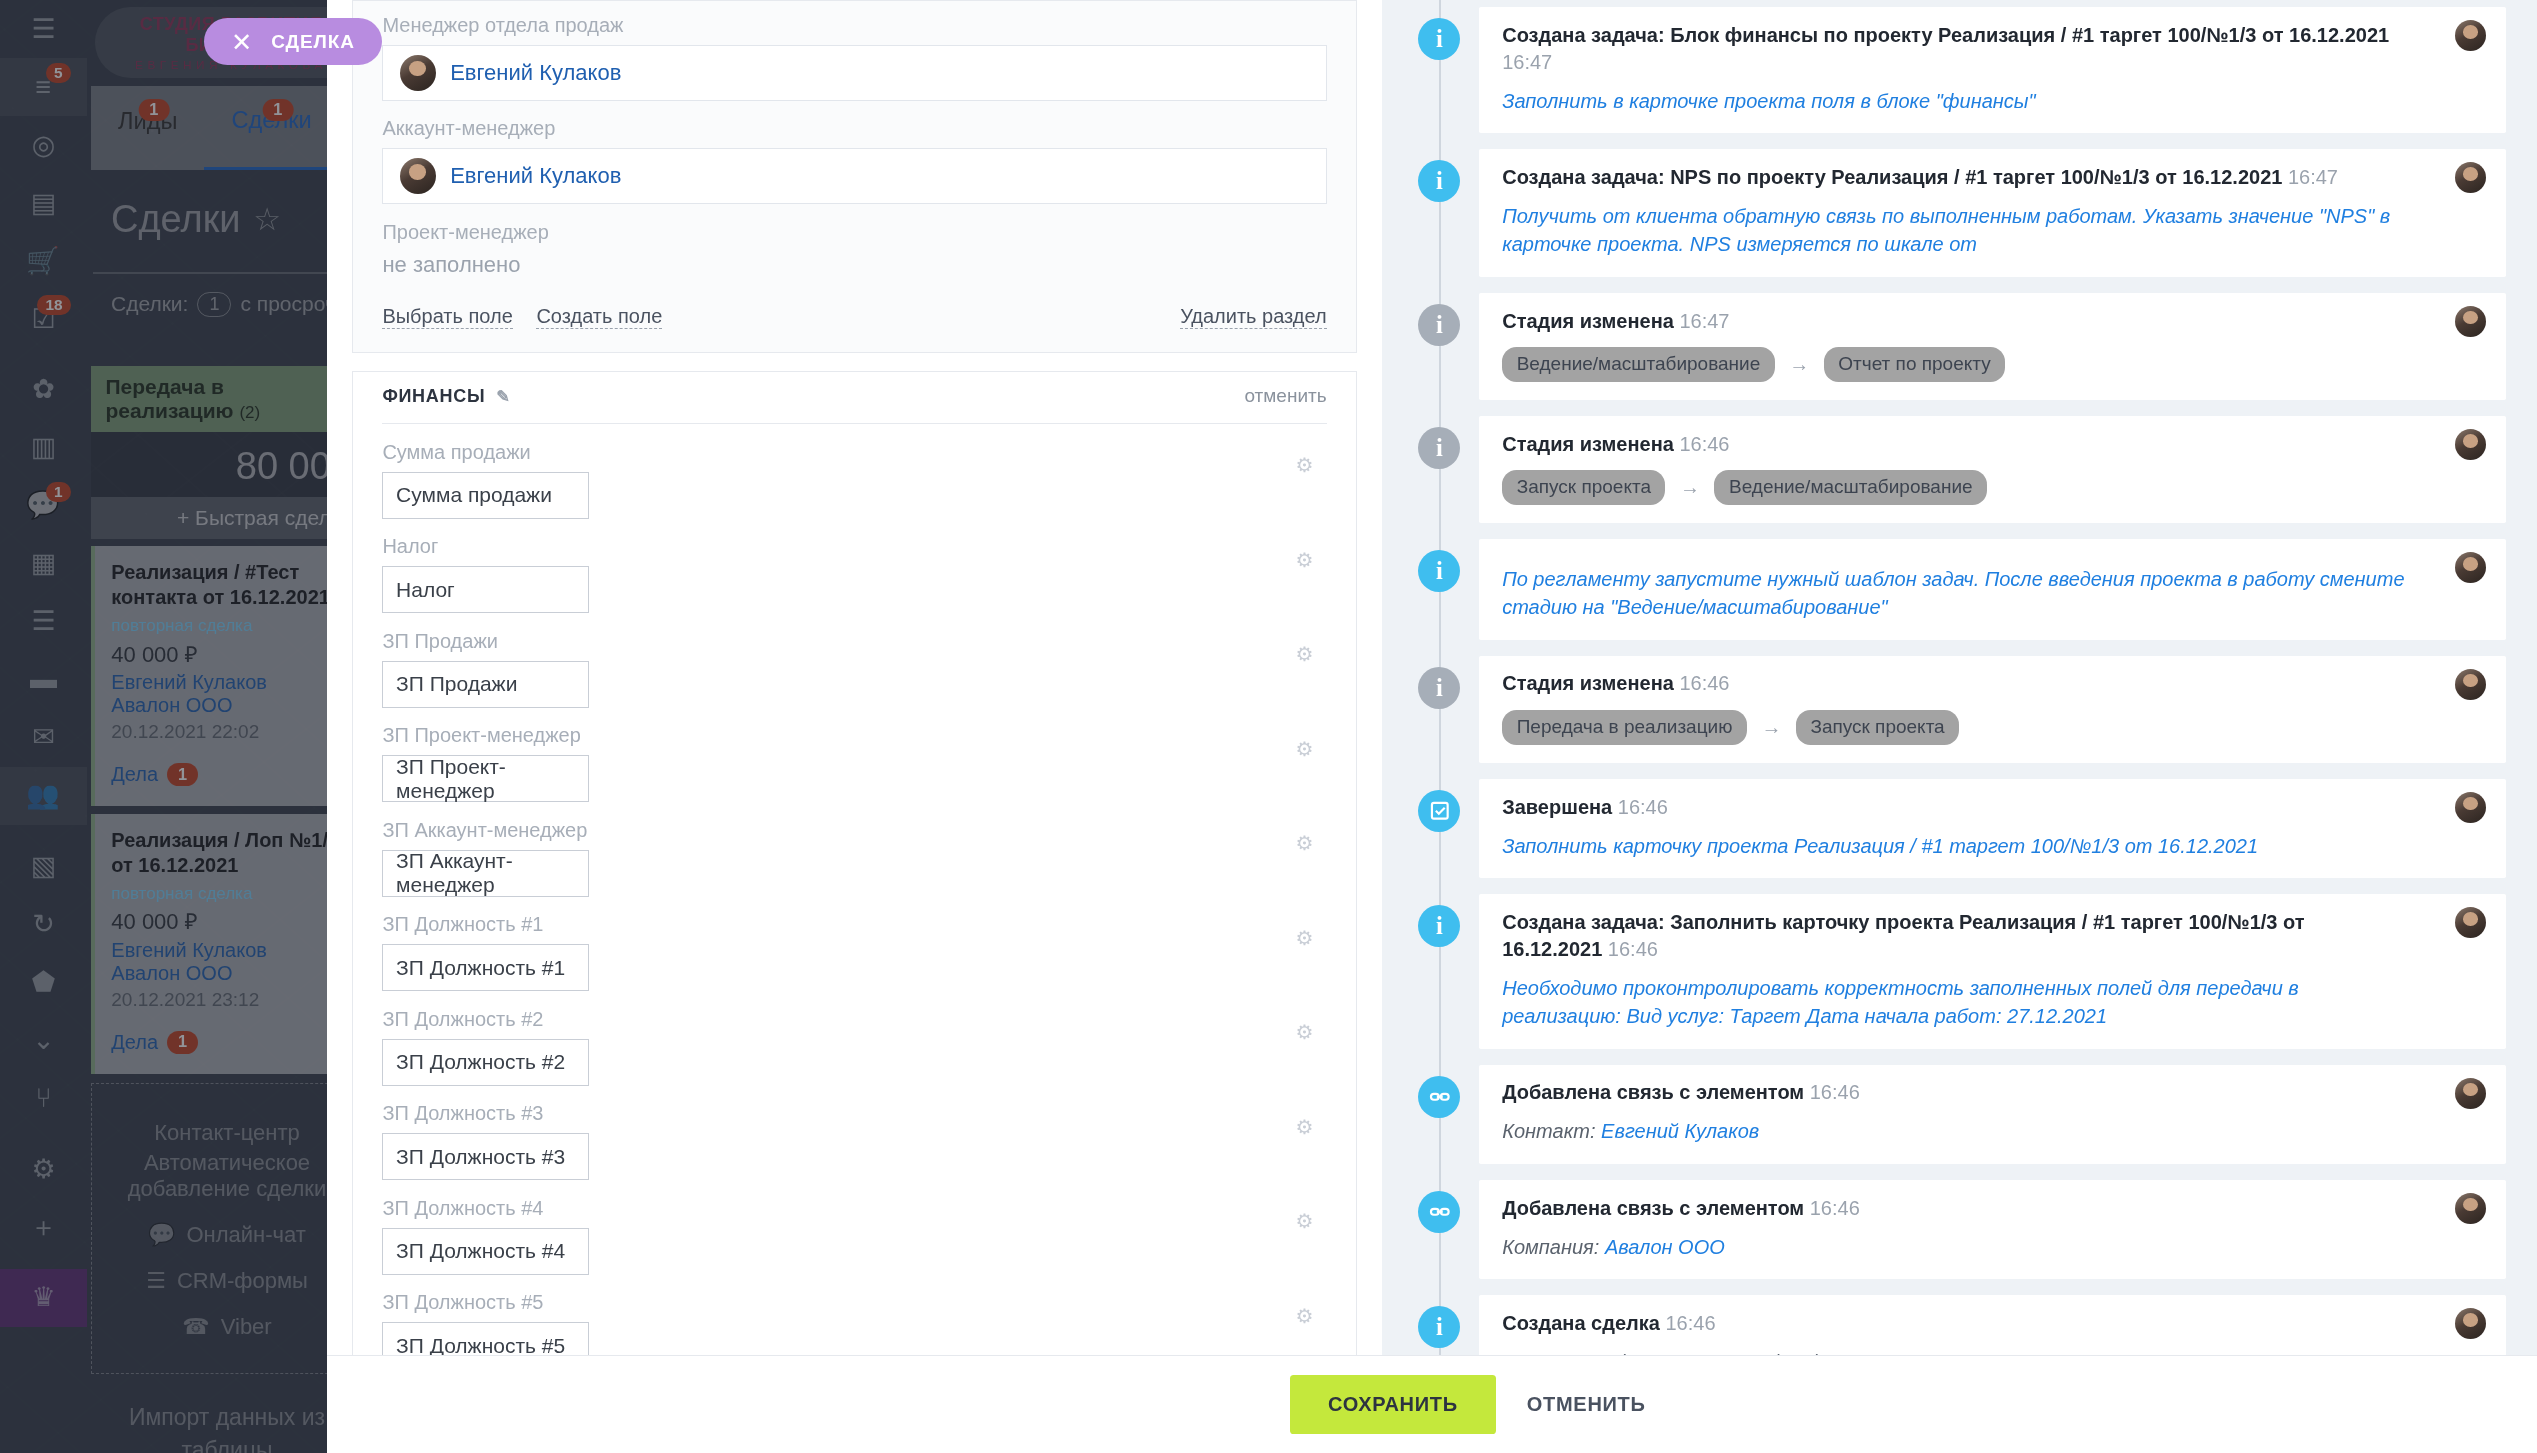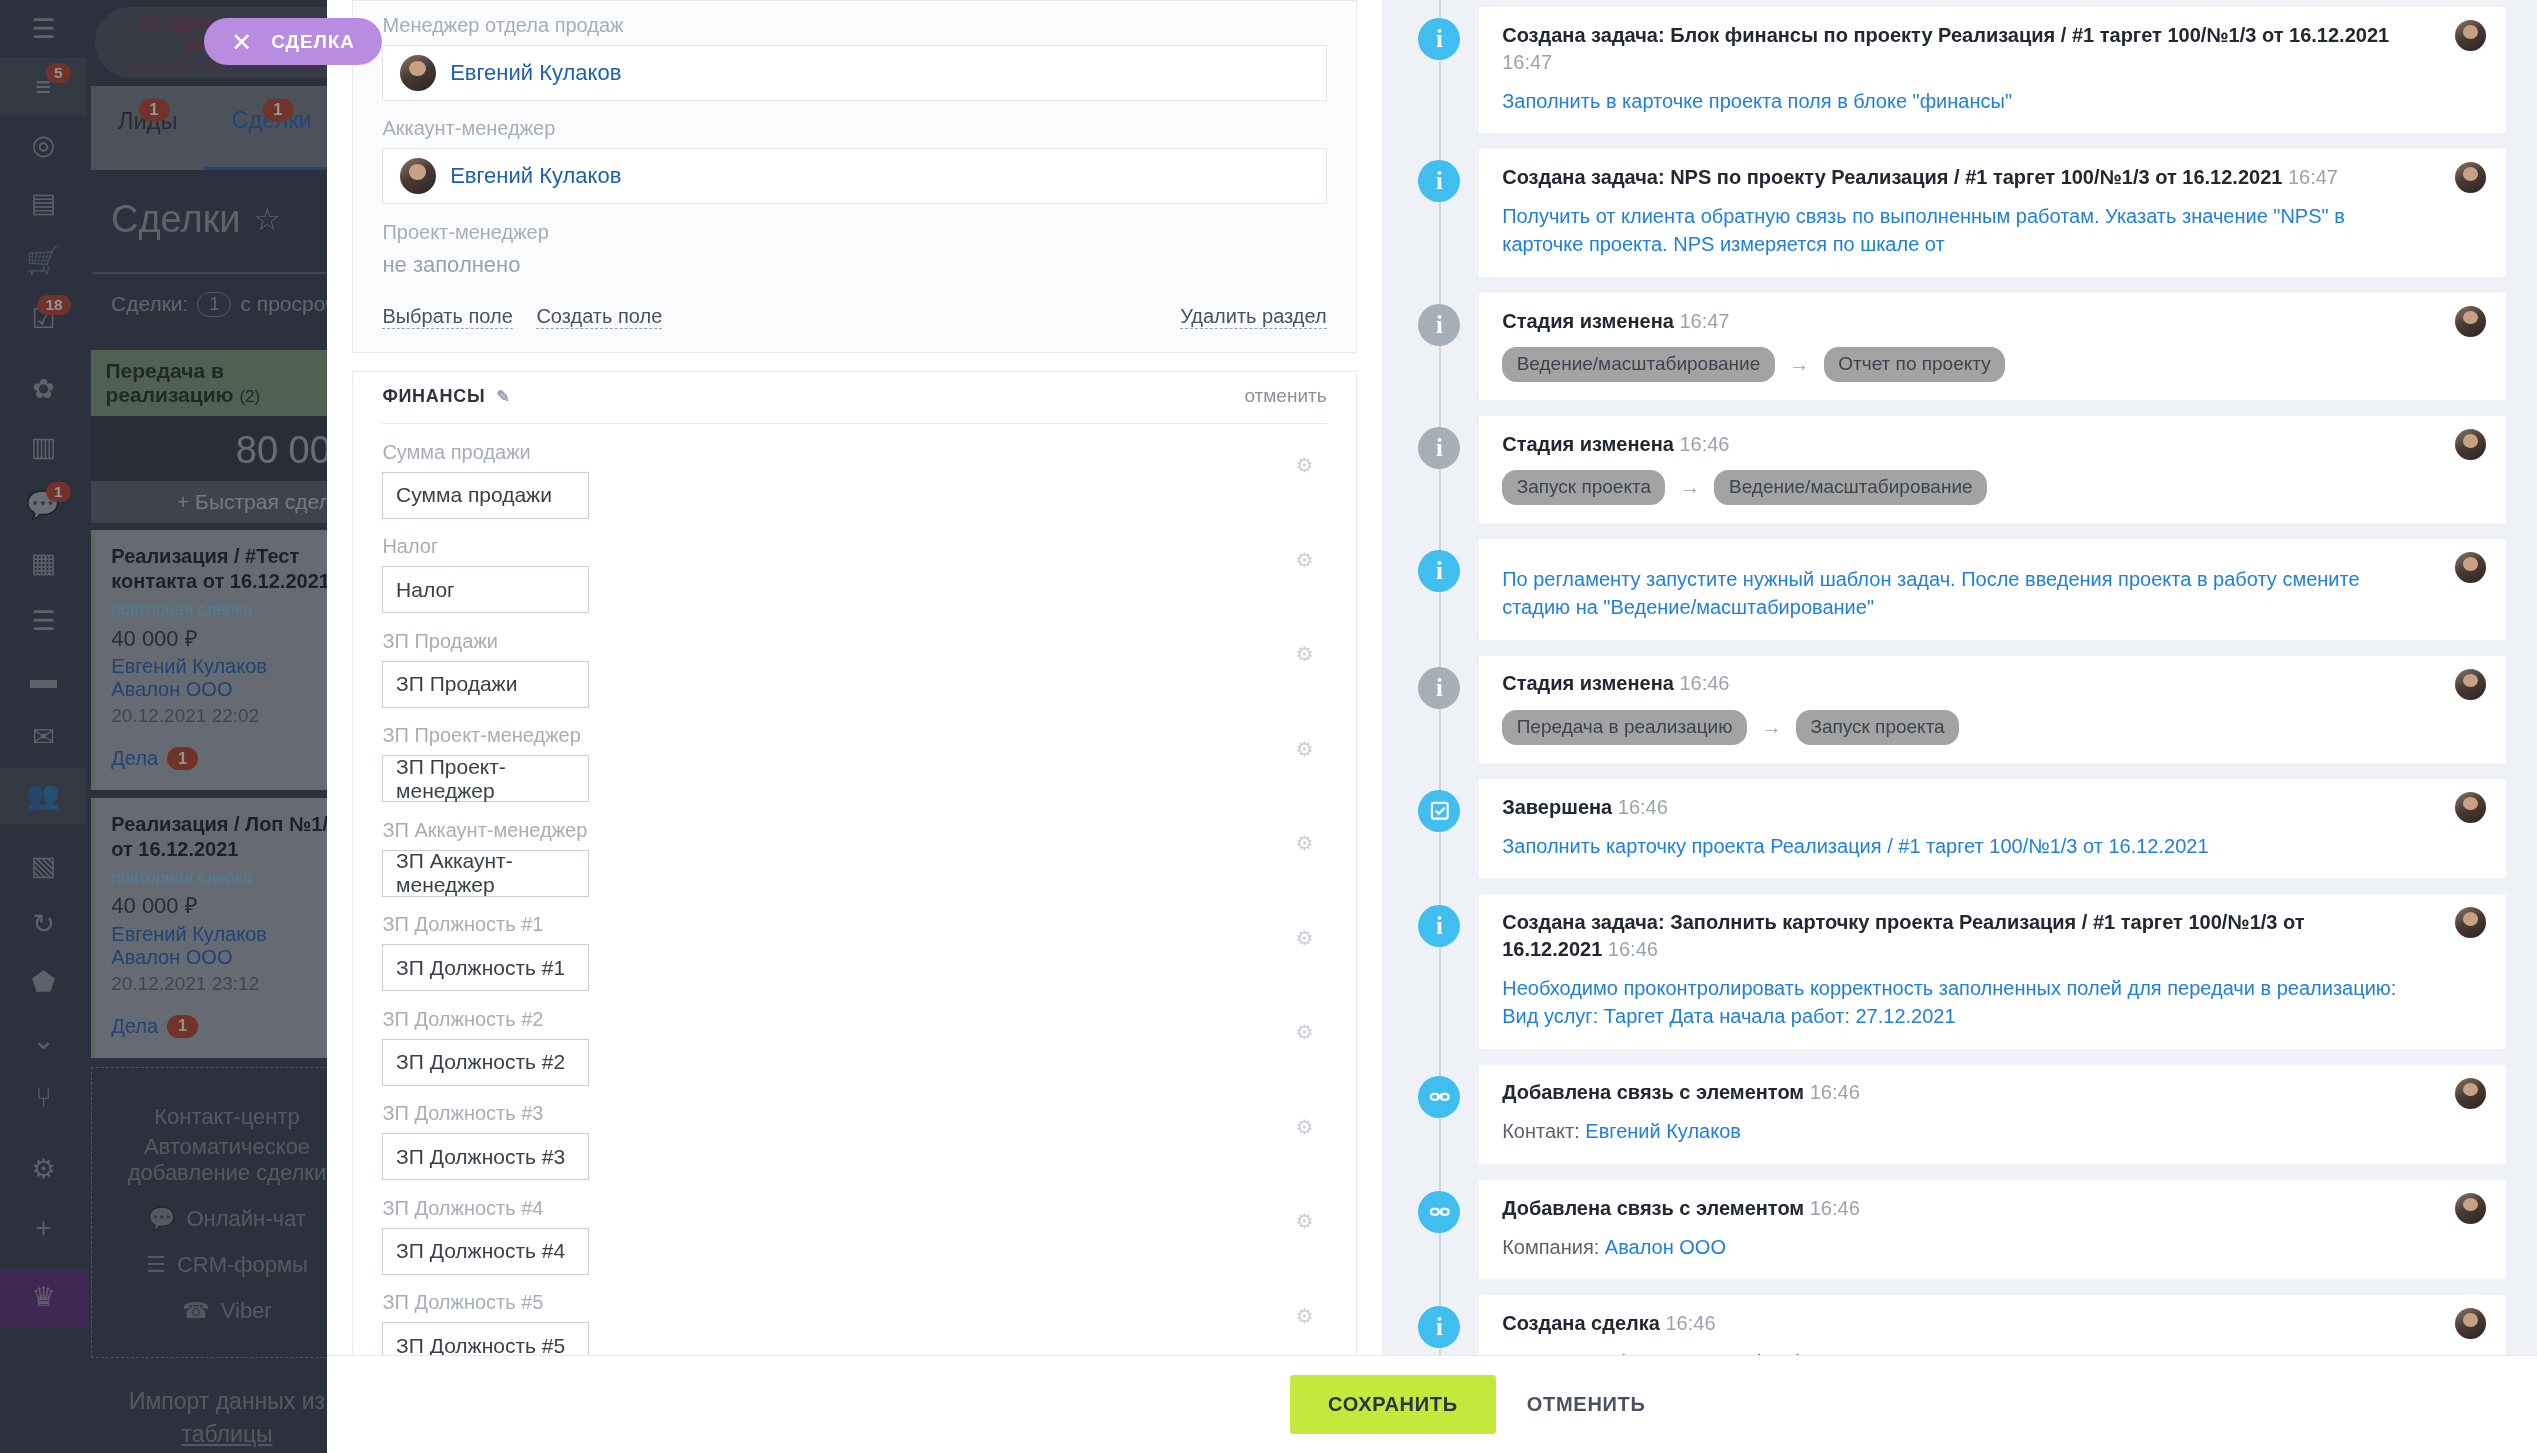--- a/index.html
+++ b/index.html
@@ -113,20 +113,21 @@
 
   
   #kanban-col {
     position: absolute; left: 91px; top: 350px; width: 272px;
     z-index: 4;
   }
   #stage-head {
     background: #7a9a75; color: #1d2a1b;
     font-size: 21px; font-weight: bold;
     padding: 9px 14.5px;
+    margin-top: 16px;
   }
   #stage-head small { font-weight: normal; font-size: 17px; }
   #stage-sum {
     background: rgba(0,0,0,.12);
     color: rgba(255,255,255,.62);
     font-size: 38px; text-align: right;
     padding: 12.7px 11px 9px;
   }
   #quick-add {
     background: rgba(255,255,255,.18);
@@ -260,21 +261,21 @@
   }
   .feed-ico.grey { background: #a6aeb8; }
   .feed-ico svg { width: 23.6px; height: 23.6px; fill: none; stroke: #fff; stroke-width: 2.2; }
   .feed-card {
     flex: 1; background: #fff;
     margin-left: 23.6px; padding: 14.5px 23.6px 18px;
     border-radius: 1.8px; position: relative;
   }
   .feed-head { font-size: 20px; font-weight: bold; color: #222831; line-height: 1.35; padding-right: 73px; }
   .feed-head .t { font-weight: normal; color: #9aa2ad; }
-  .feed-text { font-size: 20px; color: #1f7fe0; margin-top: 11px; line-height: 1.42; padding-right: 73px; }
+  .feed-text { font-size: 20px; color: #1f7fe0; margin-top: 11px; line-height: 1.42; padding-right: 73px; font-style: italic; }
   .feed-text.muted { color: #5a626d; }
   .feed-text.muted a { color: #1f7fe0; }
   .feed-avatar {
     position: absolute; right: 20px; top: 12.7px;
     width: 31px; height: 31px; border-radius: 50%;
     background: linear-gradient(150deg,#8d7a6d 0%, #4a3b34 45%, #2b2420 100%);
     overflow: hidden;
   }
   .feed-avatar::after {
     content: ""; position: absolute; left: 26%; top: 16%;

